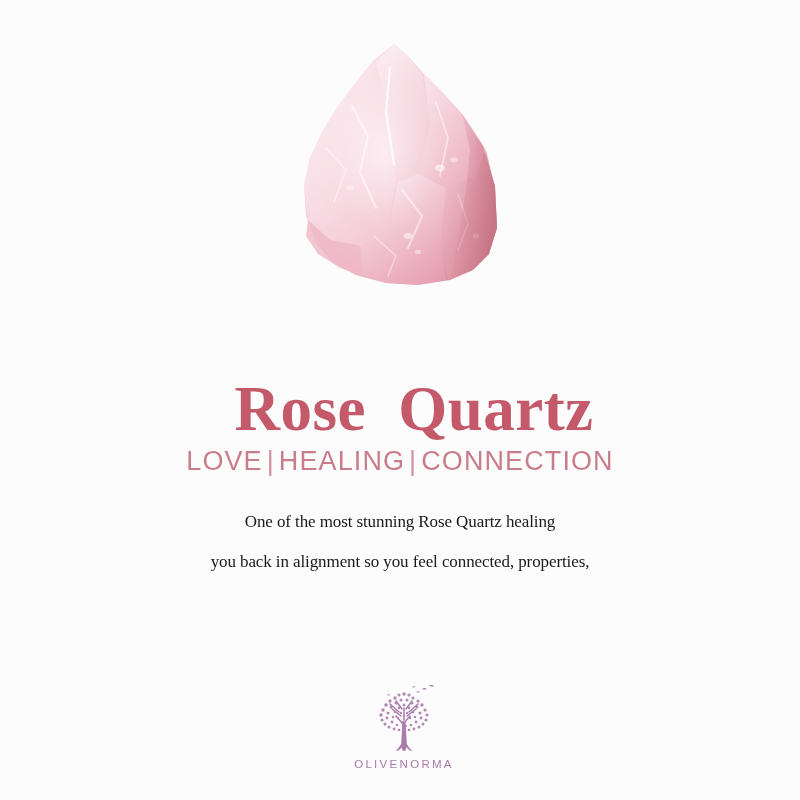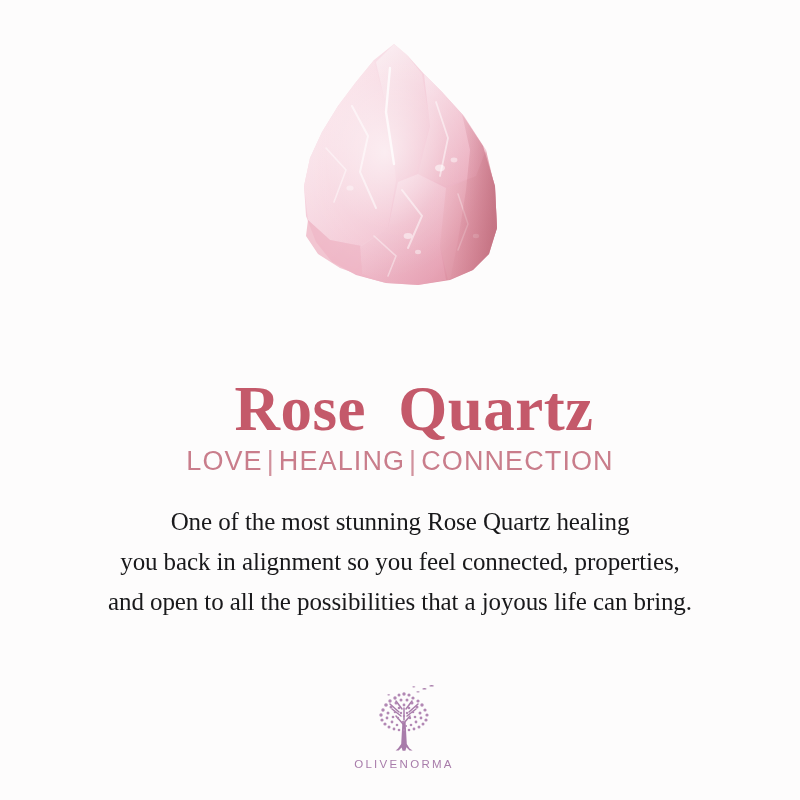--- a/index.html
+++ b/index.html
@@ -78,21 +78,21 @@
   }
 
   
   .body-copy {
     position: absolute;
     left: 18px;
     top: 502px;
     width: 764px;
     text-align: center;
     font-family: "Liberation Serif", serif;
-    font-size: 25px;
+    font-size: 17px;
     line-height: 40px;
     color: #19191b;
     letter-spacing: -0.1px;
   }
   .body-copy .bline {
     display: block;
     white-space: nowrap;
   }
 
   
@@ -214,21 +214,20 @@
 
   <h1 class="title">Rose  Quartz</h1>
 
   <div class="subtitle">
     <span>LOVE</span><span class="sep">|</span><span>HEALING</span><span class="sep">|</span><span>CONNECTION</span>
   </div>
 
   <div class="body-copy">
     <span class="bline">One of the most stunning Rose Quartz healing</span>
     <span class="bline">you back in alignment so you feel connected, properties,</span>
-    <span class="bline">and open to all the possibilities that a joyous life can bring.</span>
   </div>
 
   <div class="logo">
     <svg class="logo-mark" viewBox="0 0 72 74" aria-hidden="true">
       <g fill="#a87caa">
 
         <path d="M34.4 40 L33.2 62 L30 66.5 L27.6 68.6 L30.6 68.6 L33.6 65.4
                  L34.6 68.8 L37.4 68.8 L38.4 65.2 L41.6 68.6 L44.6 68.6
                  L41.6 66.4 L38.8 62 L37.6 40 Z"></path>
 

